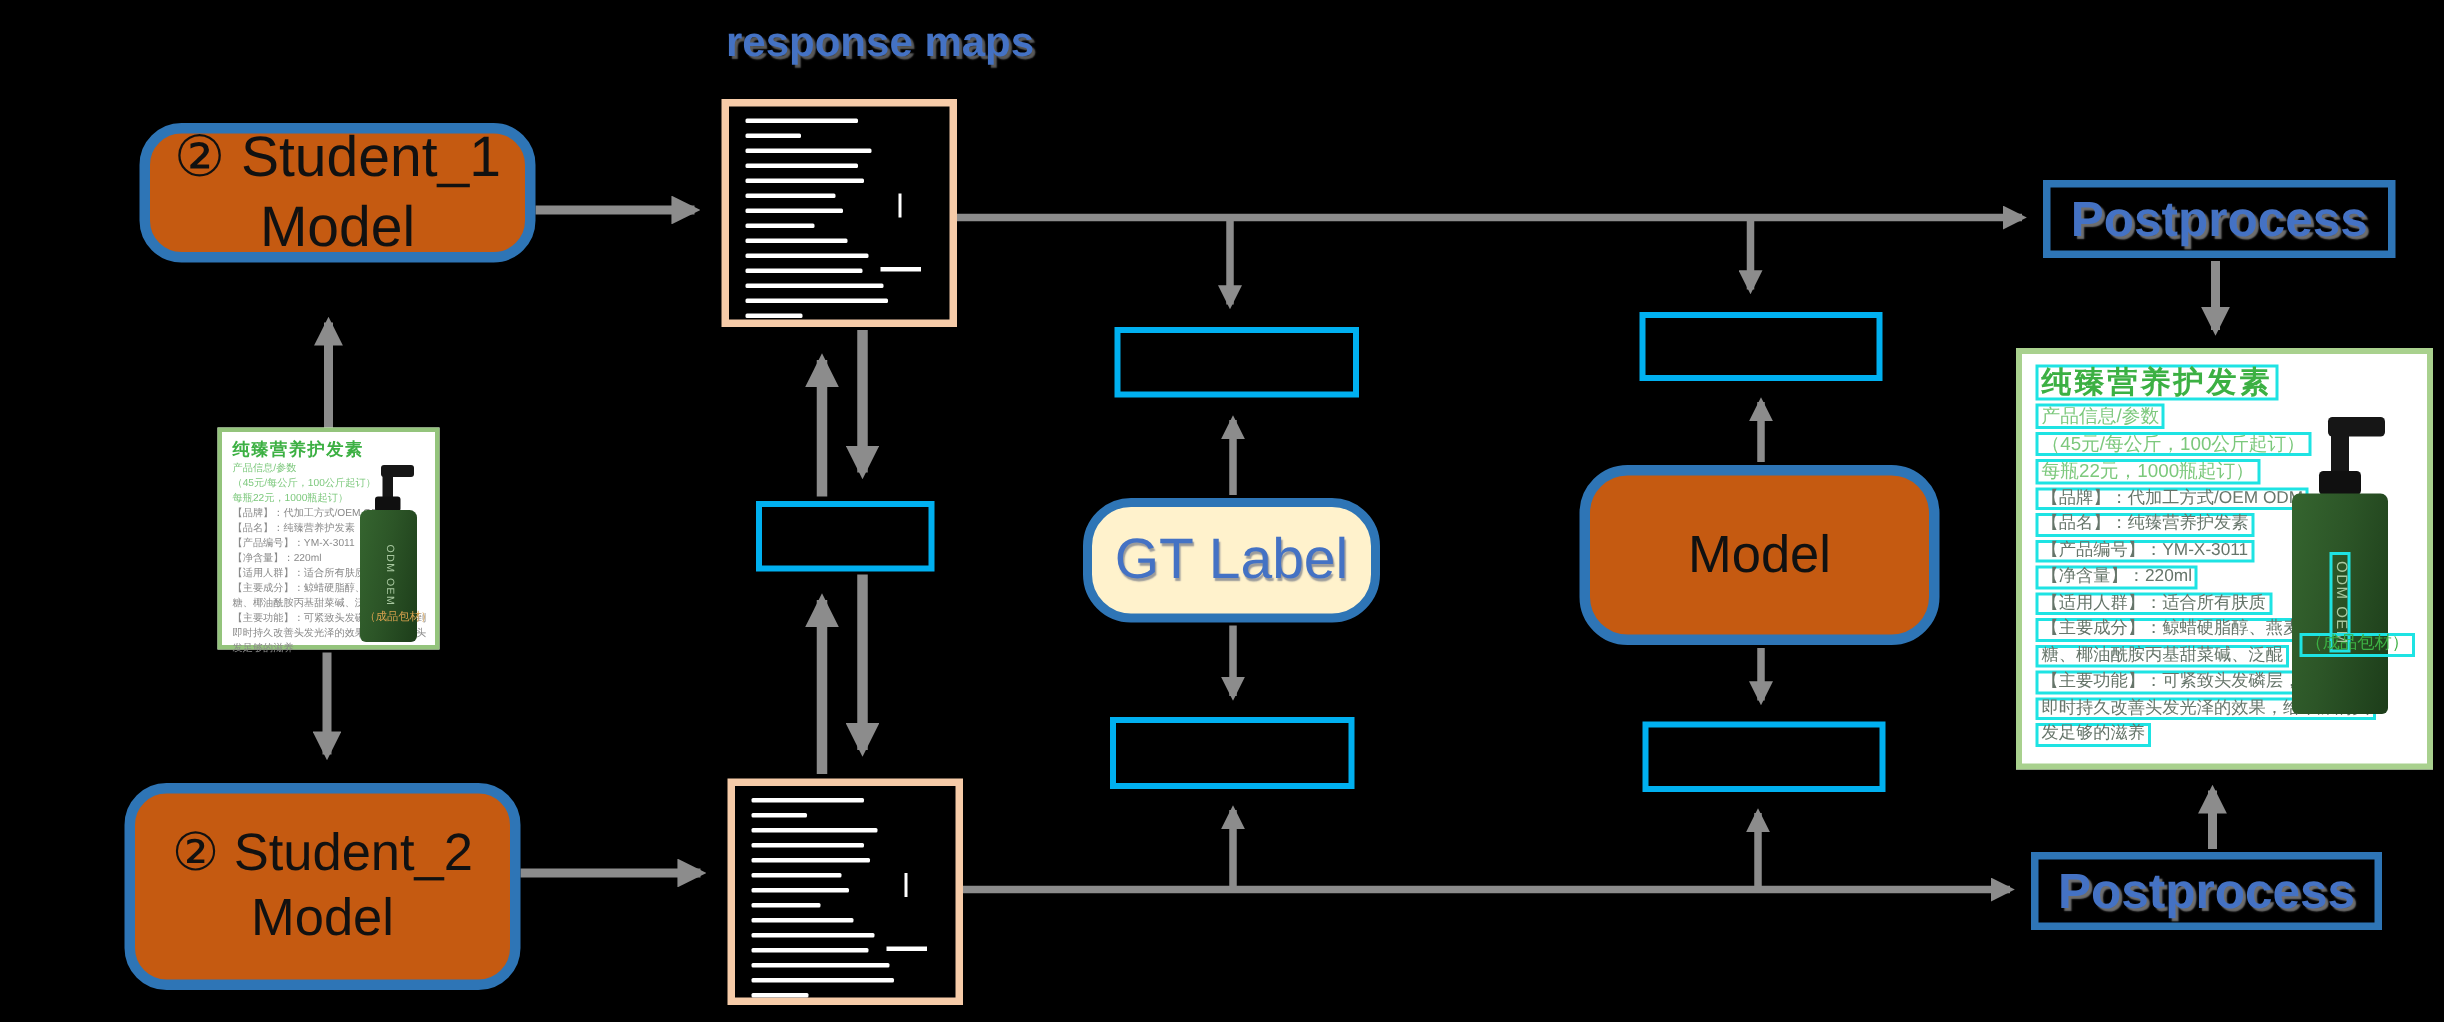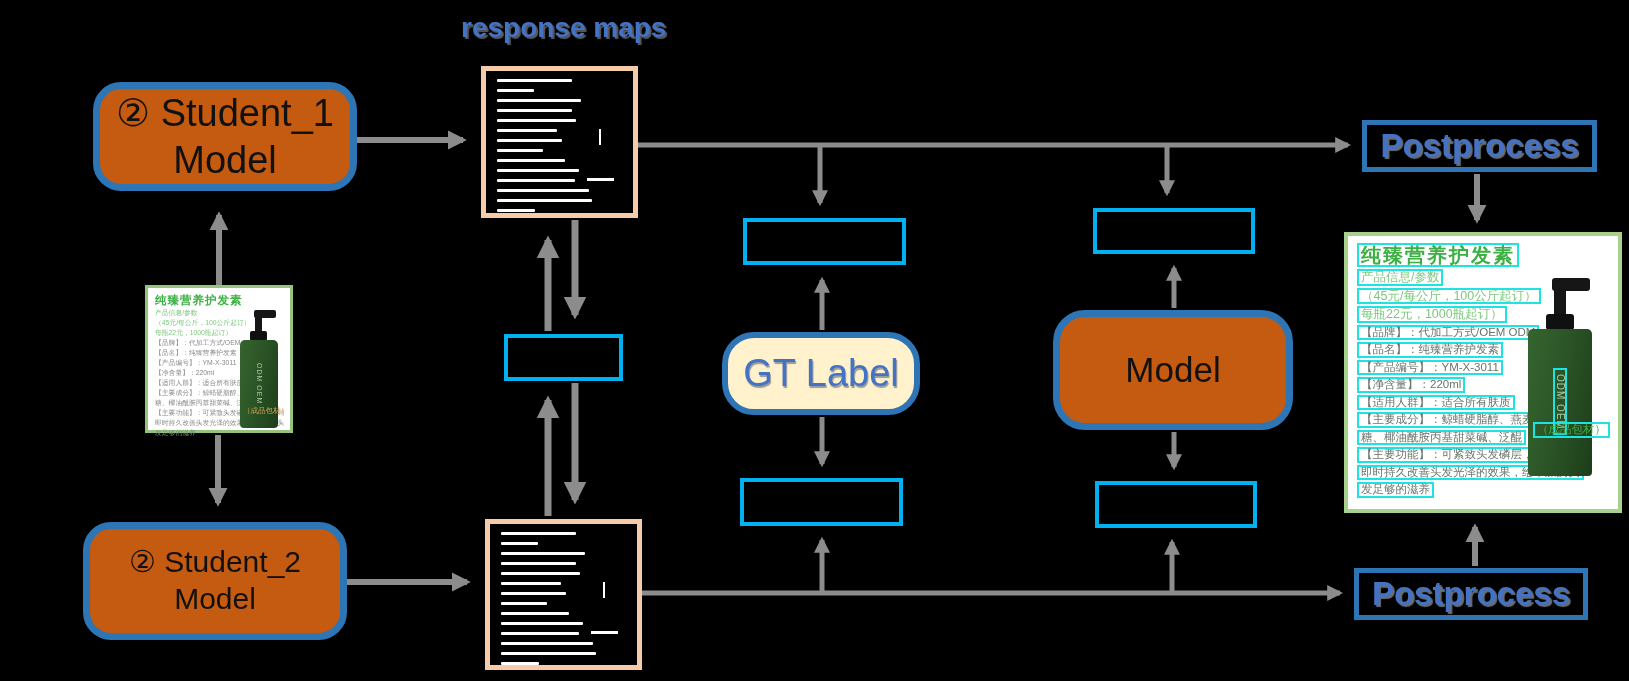--- a/index.html
+++ b/index.html
@@ -10,22 +10,22 @@
   
   .float-title{color:#4472C4;font-weight:bold;text-shadow:2px 2px 1px #5a5a5a;}
   #resp-title{left:461px;top:12px;font-size:28px;}
   #inputs-title{left:25px;top:338px;font-size:37px;}
 
   
   .model-node{background:#C55A11;border:7px solid #2E75B6;border-radius:28px;
               display:flex;flex-direction:column;align-items:center;justify-content:center;
               color:#111;text-align:center;}
   .model-node .l{line-height:1.22;}
-  #student1{left:93px;top:82px;width:264px;height:109px;font-size:38px;}
-  #student2{left:83px;top:522px;width:264px;height:118px;font-size:30px;}
+  #student1{left:93px;top:82px;width:264px;height:93px;font-size:38px;}
+  #student2{left:83px;top:522px;width:264px;height:138px;font-size:35px;}
   #teacher{left:1053px;top:310px;width:240px;height:120px;font-size:35px;border-radius:32px;}
 
   
   .resp-map{background:#000;border:5px solid #F6CBA8;padding:8px 0 0 11px;}
   #resp-top{left:481px;top:66px;width:157px;height:152px;}
   #resp-bottom{left:485px;top:519px;width:157px;height:151px;}
   .resp-line{height:3px;background:#fff;margin-bottom:7px;border-radius:1px;}
   .resp-extra{position:absolute;height:3px;background:#fff;}
   .resp-tick{position:absolute;width:2px;background:#fff;}
 
@@ -101,21 +101,21 @@
       <path stroke-width="5" marker-end="url(#ah)" d="M1174,308 L1174,268"></path>
       <path stroke-width="5" marker-end="url(#ah)" d="M1174,432 L1174,467"></path>
       <path stroke-width="5" marker-end="url(#ah)" d="M642,593 L1340,593"></path>
       <path stroke-width="5" marker-end="url(#ah)" d="M822,591 L822,540"></path>
       <path stroke-width="5" marker-end="url(#ah)" d="M1172,591 L1172,542"></path>
       <path stroke-width="6" marker-end="url(#ah)" d="M1477,174 L1477,220"></path>
       <path stroke-width="6" marker-end="url(#ah)" d="M1475,566 L1475,527"></path>
     </g>
   </svg>
 
-  <div id="resp-title" class="abs float-title" style="z-index:2;">response maps</div>
+  <div id="resp-title" class="abs float-title" style="z-index:2;margin-left:23px;">response maps</div>
 
   <div id="student1" class="abs model-node" style="z-index:2;">
     <div class="l">② Student_1</div>
     <div class="l">Model</div>
   </div>
   <div id="student2" class="abs model-node" style="z-index:2;">
     <div class="l">② Student_2</div>
     <div class="l">Model</div>
   </div>
   <div id="teacher" class="abs model-node" style="z-index:2;">

